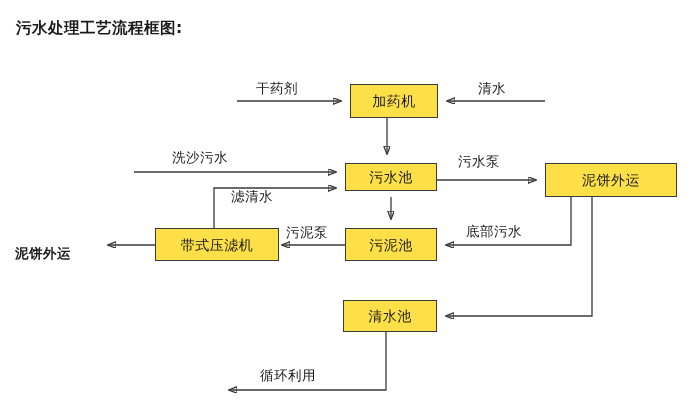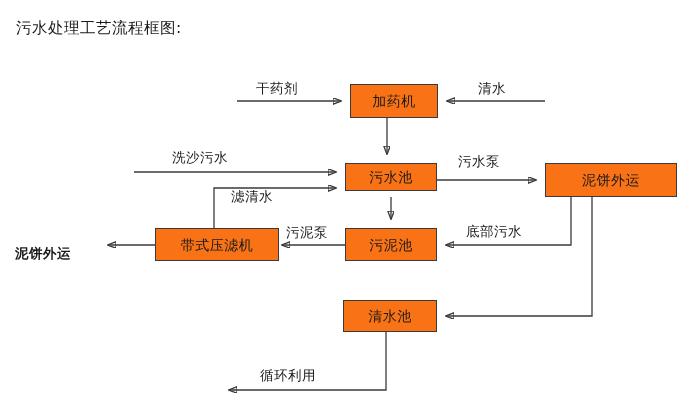--- a/index.html
+++ b/index.html
@@ -19,29 +19,29 @@
     position: relative;
     width: 700px;
     height: 420px;
     background: #ffffff;
   }
   .title {
     position: absolute;
     left: 16px;
     top: 18px;
     font-size: 15.5px;
-    font-weight: normal;
+    font-weight: bold;
     letter-spacing: 0.5px;
     white-space: nowrap;
   }
   .node {
     position: absolute;
     box-sizing: border-box;
     border: 1.3px solid #3a3a3a;
-    background: #f97316;
+    background: #fde047;
     display: flex;
     align-items: center;
     justify-content: center;
     font-size: 14px;
     line-height: 1;
     white-space: nowrap;
     letter-spacing: 0.5px;
     z-index: 3;
   }
   .edge-label {

